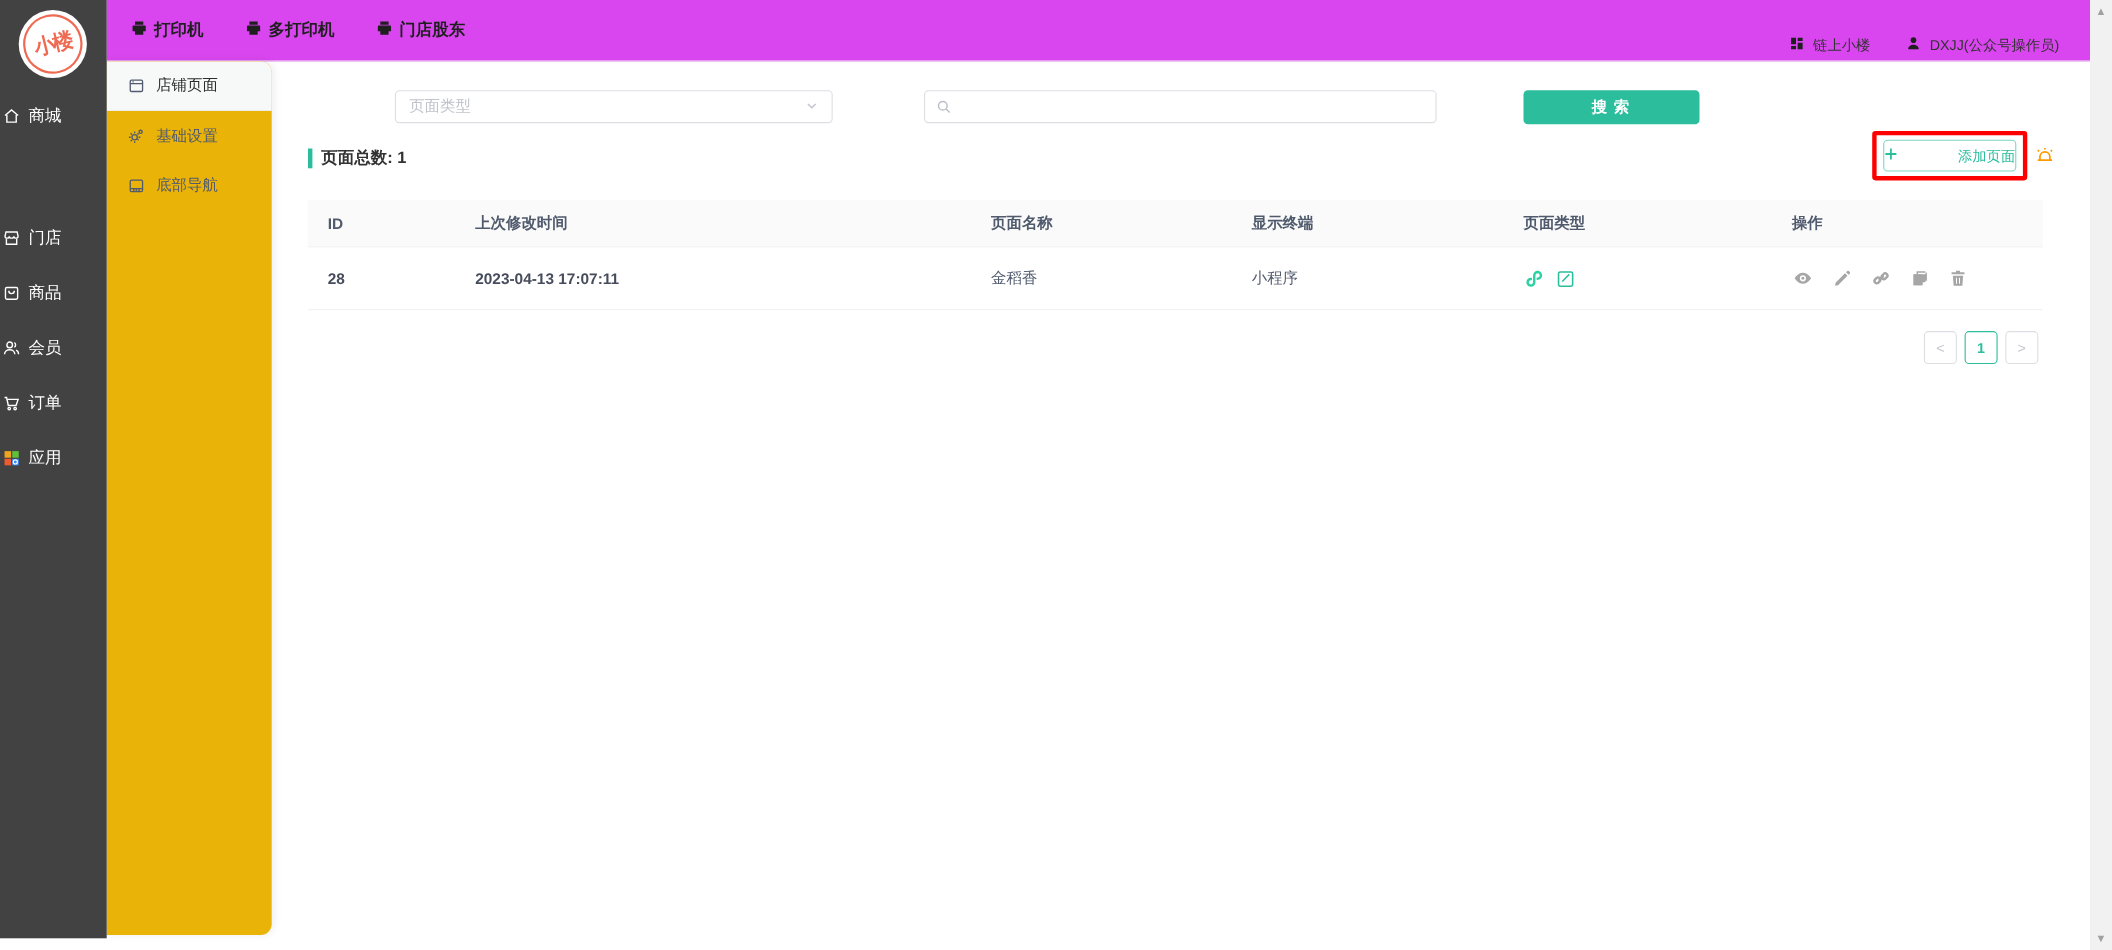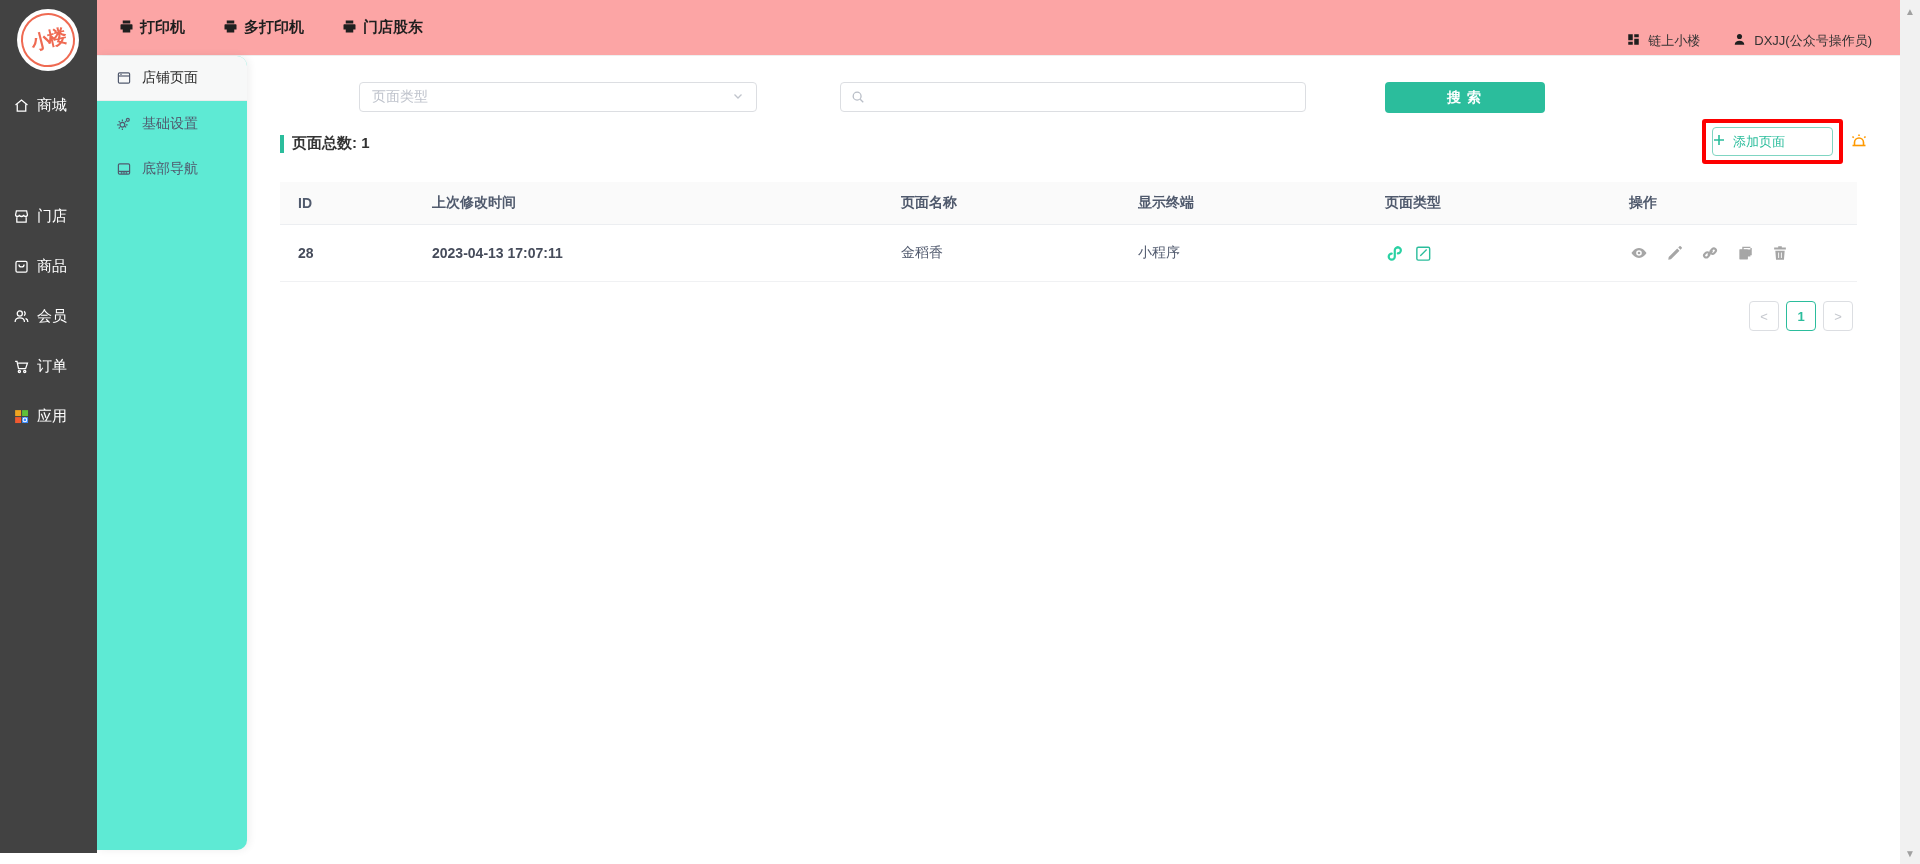--- a/index.html
+++ b/index.html
@@ -9,33 +9,33 @@
 
   
   .sidebar { position:absolute; left:0; top:0; width:97px; height:853px; background:#424242; z-index:30; }
   .logo { position:absolute; left:17px; top:9px; width:62px; height:62px; border-radius:50%;
           background:#fff; display:flex; align-items:center; justify-content:center; }
   .logo-inner { width:54px; height:54px; border-radius:50%; border:2px solid #ef6a52;
                 display:flex; align-items:center; justify-content:center; transform:rotate(-14deg); }
   .logo-txt { color:#ef6a52; font-weight:bold; font-size:19px; letter-spacing:-2px;
               font-family:"DejaVu Serif", serif; }
   .side-item { position:absolute; left:0; width:97px; height:40px; display:flex; align-items:center;
-               justify-content:flex-start; padding-left:13px; color:#fff; font-size:15px; cursor:pointer; }
+               justify-content:flex-start; padding-left:2px; color:#fff; font-size:15px; cursor:pointer; }
   .side-item svg { margin-right:7px; flex:0 0 auto; }
 
   
-  .topbar { position:absolute; left:97px; top:0; right:20px; height:56px; background:#fca5a5;
+  .topbar { position:absolute; left:97px; top:0; right:20px; height:56px; background:#d946ef;
             border-bottom:1px solid #efefef; display:flex; align-items:center; z-index:20; }
   .topnav { display:flex; align-items:center; gap:38px; padding-left:22px; }
   .topnav-item { display:flex; align-items:center; gap:6px; font-size:15px; font-weight:bold; color:#1f1f1f; cursor:pointer; }
   .topbar-right { margin-left:auto; display:flex; align-items:center; gap:32px; padding-right:28px;margin-top:26px; }
   .topbar-chip { display:flex; align-items:center; gap:7px; font-size:13px; color:#333; cursor:pointer; }
 
   
-  .subsidebar { position:absolute; left:97px; top:56px; width:150px; height:794px; background:#5eead4;
+  .subsidebar { position:absolute; left:97px; top:56px; width:150px; height:794px; background:#eab308;
                 border-radius:0 10px 10px 0; box-shadow:2px 0 8px rgba(0,0,0,.07); z-index:25; }
   .sub-item { height:45px; display:flex; align-items:center; padding-left:19px; font-size:14px;
               color:#515a6e; cursor:pointer; }
   .sub-item svg { margin-right:10px; }
   .sub-item.active { background:#f7f8f8; color:#2d2d2d; border-bottom:1px solid #ececec; border-radius:0 10px 0 0; }
 
   
   .select-box { position:absolute; left:359px; top:82px; width:398px; height:30px; border:1px solid #dcdee2;
                 border-radius:4px; background:#fff; display:flex; align-items:center; padding:0 12px;
                 font-size:14px; color:#bfc3cc; cursor:pointer; }
@@ -50,21 +50,21 @@
                 cursor:pointer; font-family:"Liberation Sans", sans-serif; font-weight:bold; }
 
   
   .summary { position:absolute; left:280px; top:134px; display:flex; align-items:center; }
   .summary-bar { width:4px; height:18px; background:#2bbd9c; margin-right:8px; }
   .summary-text { font-size:15px; font-weight:bold; color:#333; }
   .add-annotation { position:absolute; left:1702px; top:119px; width:141px; height:45px;
                     border:4px solid #fd0000; border-radius:3px; display:flex; align-items:center;
                     justify-content:center; background:#fff; }
   .btn-add { width:121px; height:29px; background:#fff; border:1px solid #7fd5c2; border-radius:4px;
-             color:#2bbd9c; font-size:13px; display:flex; align-items:center; justify-content:flex-start;
+             color:#2bbd9c; font-size:13px; display:flex; align-items:center; justify-content:space-between;
              gap:8px; cursor:pointer; font-family:"Liberation Sans", sans-serif; }
   .alarm { position:absolute; left:1848px; top:131px; width:22px; height:22px; cursor:pointer; }
 
   
   .table { position:absolute; left:280px; top:182px; width:1577px; }
   .t-head { display:flex; height:43px; background:#fafafa; align-items:center;
             border-bottom:1px solid #eceef1; }
   .t-row  { display:flex; height:57px; background:#fff; align-items:center;
             border-bottom:1px solid #f0f1f3; }
   .cell { padding-left:18px; font-size:14px; color:#515a6e; overflow:hidden; white-space:nowrap; }

